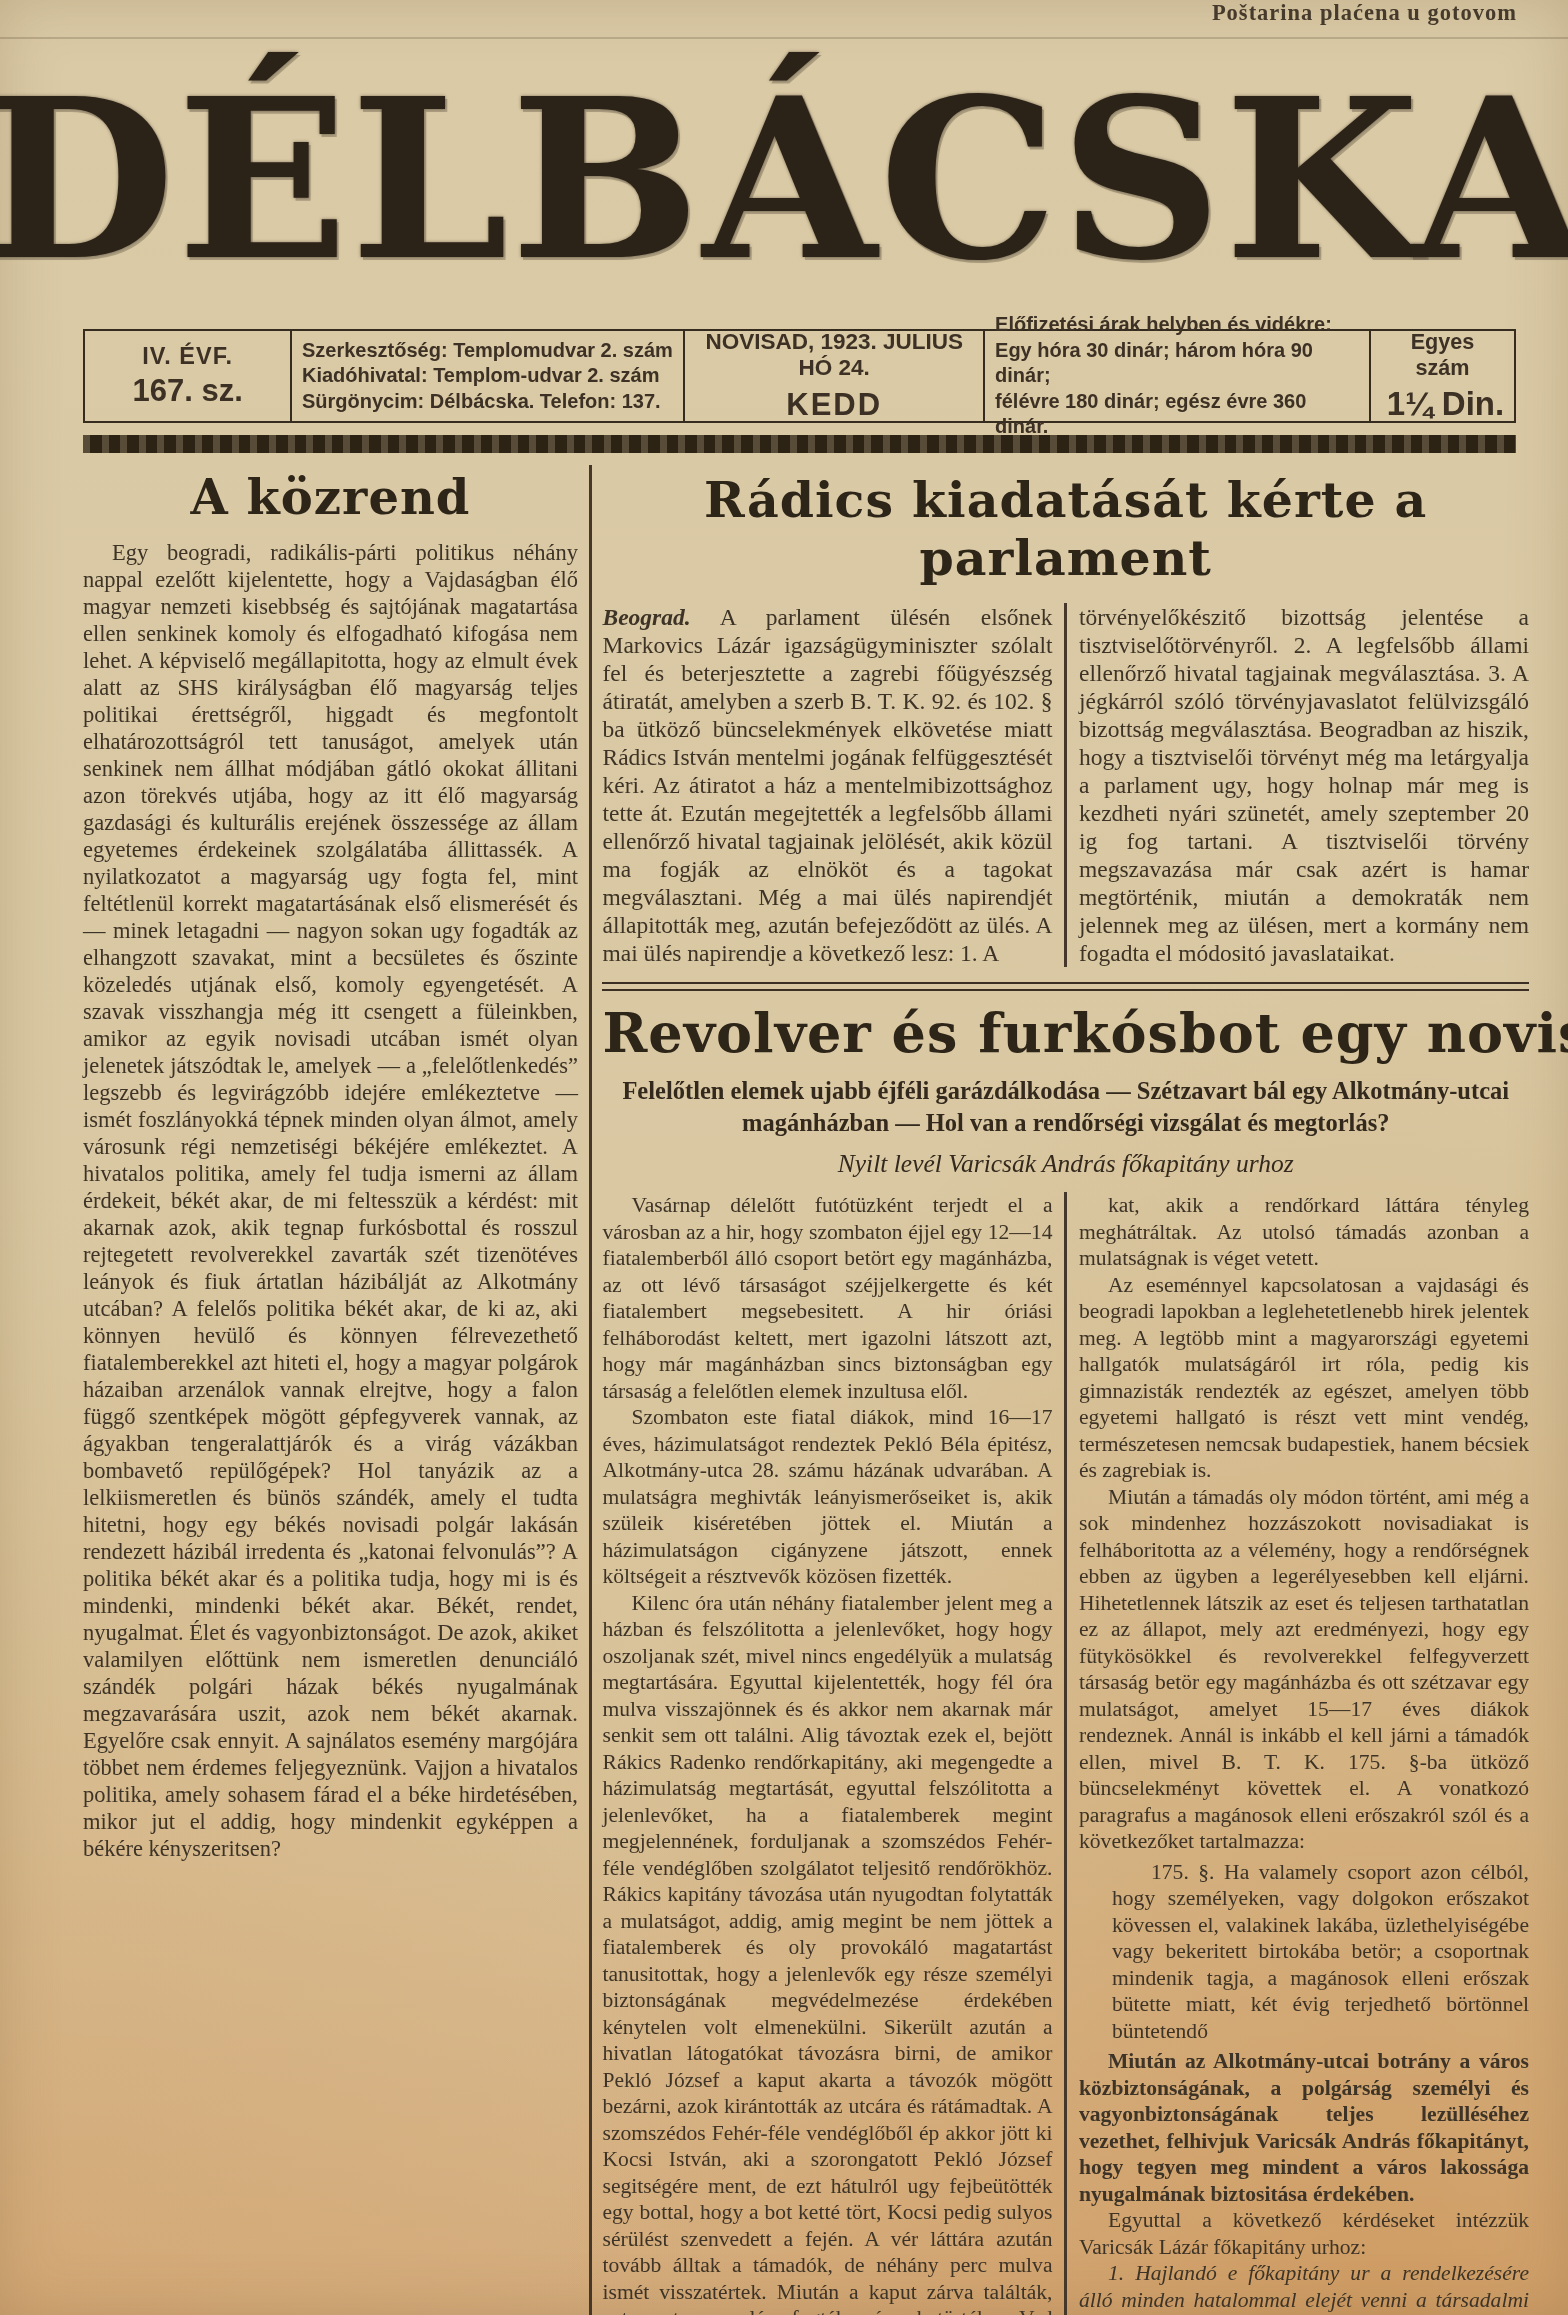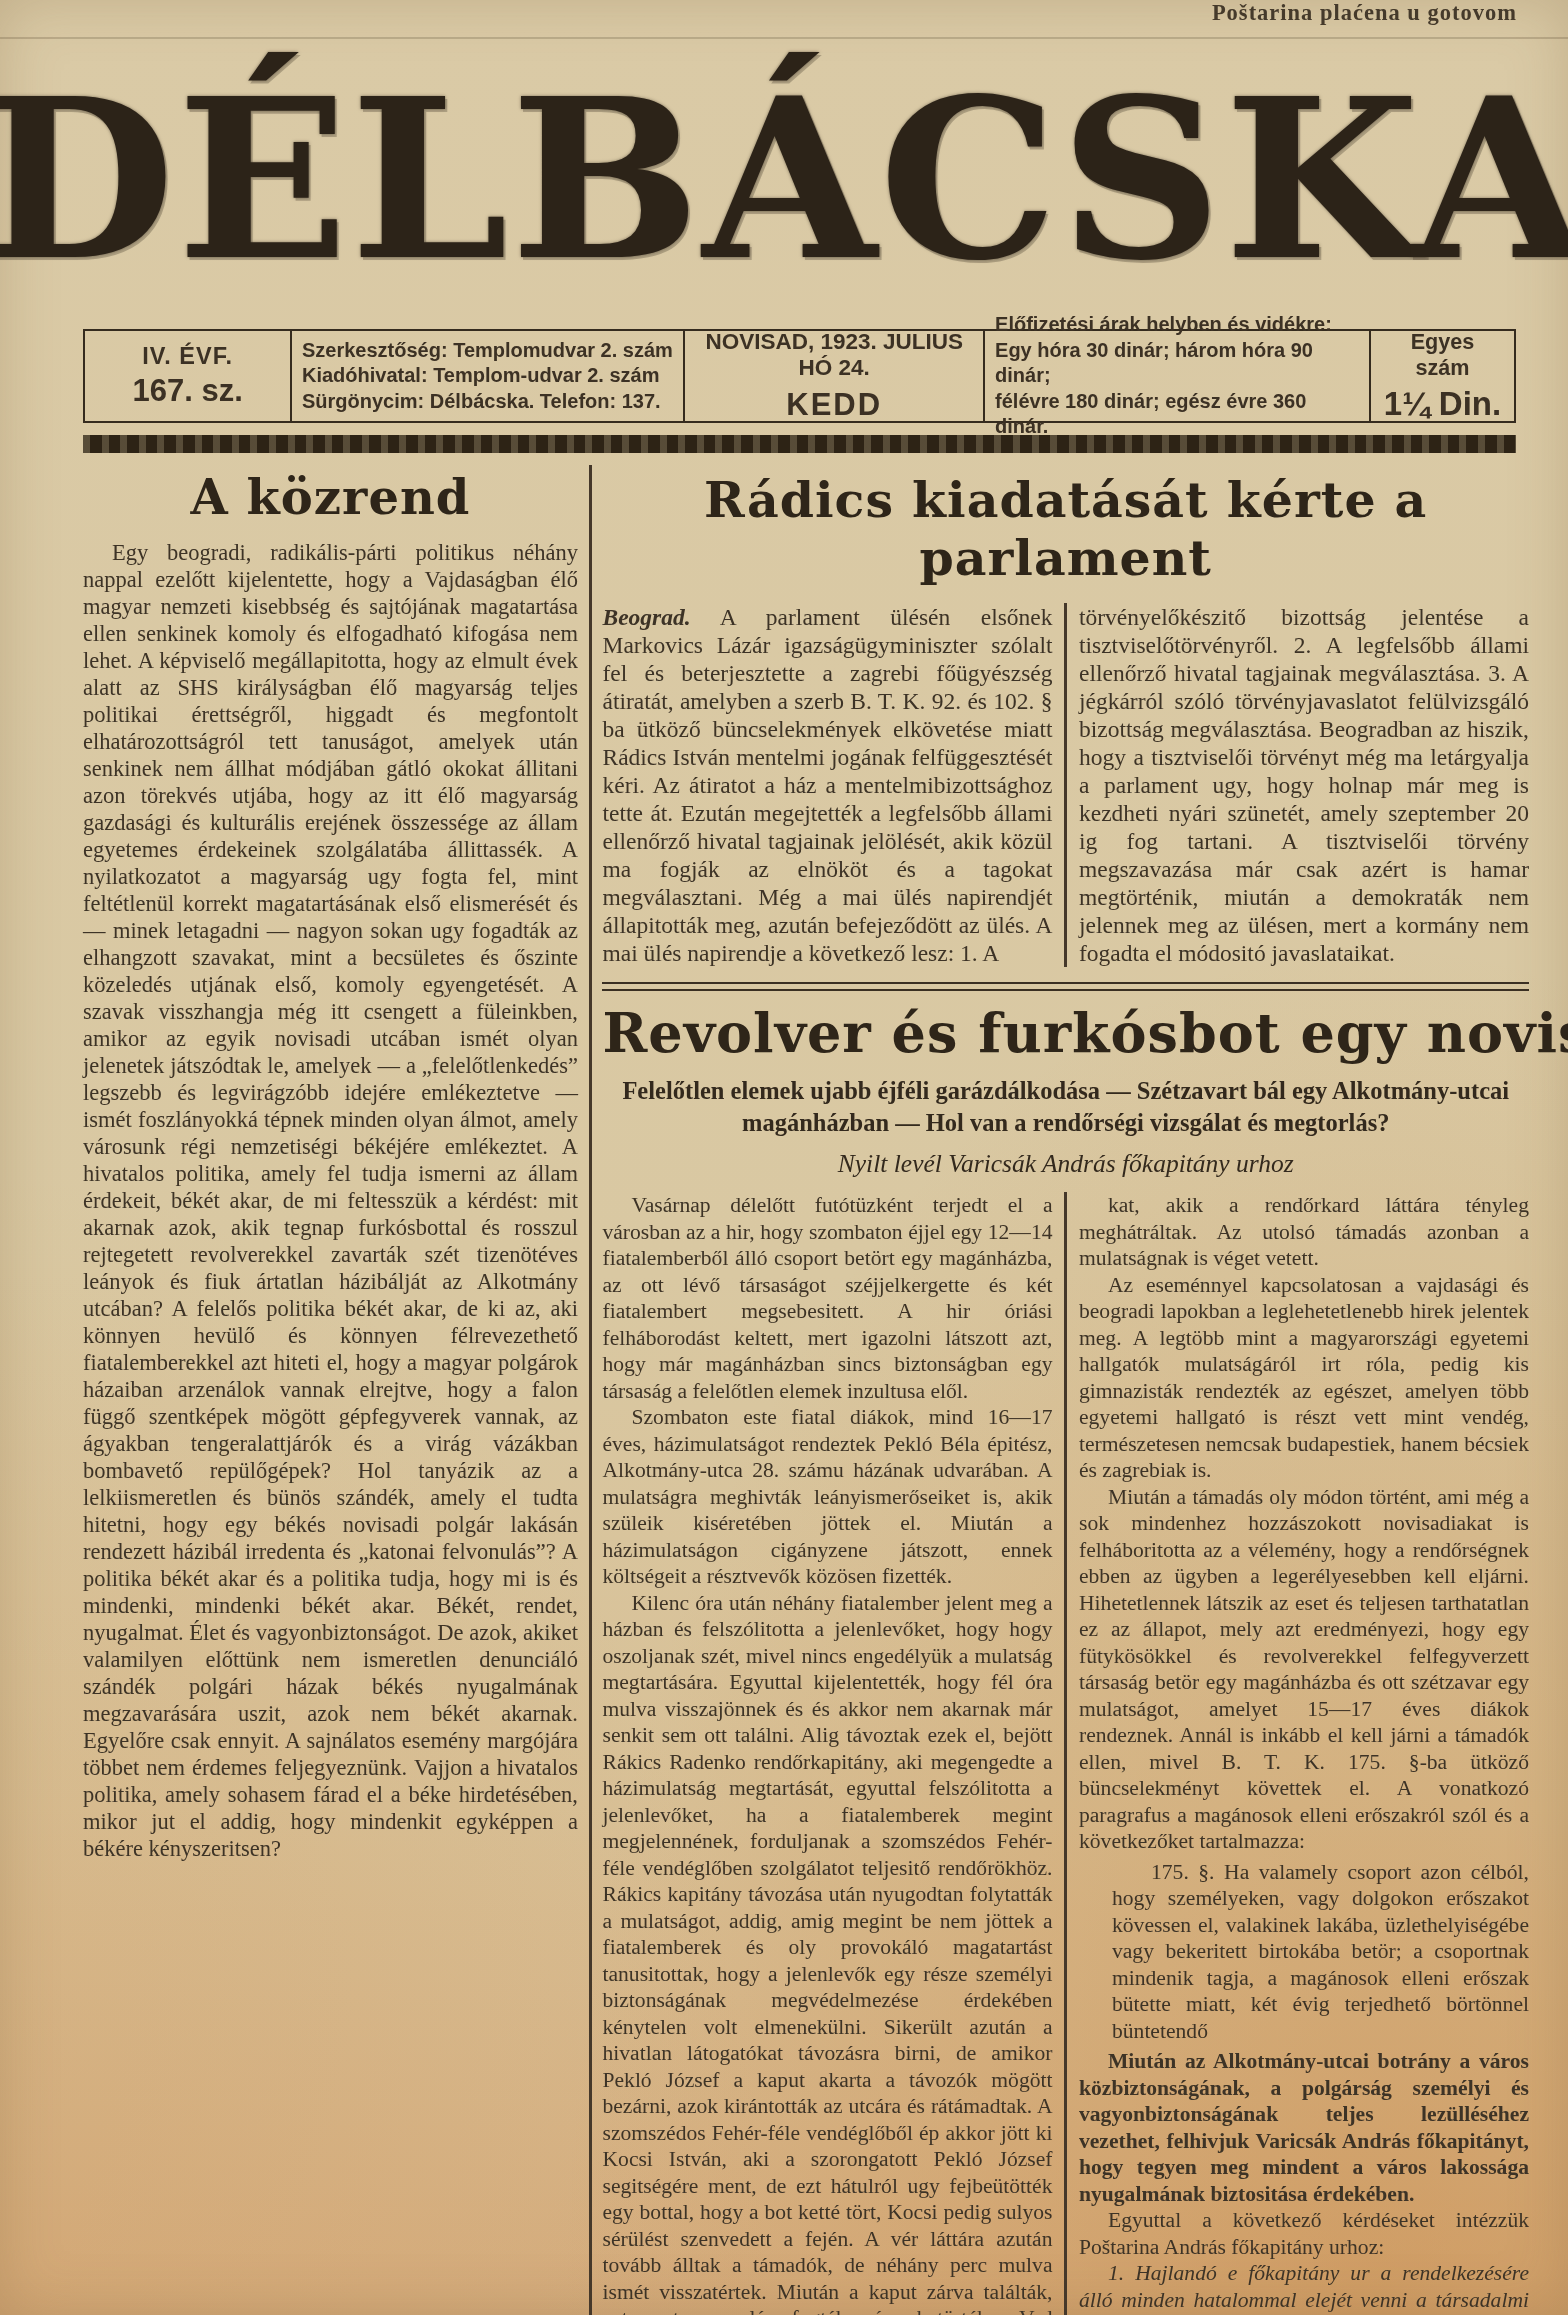--- a/index.html
+++ b/index.html
@@ -34,21 +34,21 @@
   }
   
   .info-bar{
     position:absolute;top:329px;left:83px;width:1433px;height:94px;
     display:flex;box-sizing:border-box;
     border:2.9px solid #352b1e;
     font-family:"Liberation Sans","DejaVu Sans",sans-serif;
     color:#3c3124;
   }
   .info-cell{box-sizing:border-box;border-right:2.9px solid #352b1e;display:flex;flex-direction:column;justify-content:center;padding:3.9px 9.8px;}
-  .info-cell:last-child{border-right:none;}
+  .info-cell:last-child{border-right:none;align-items:flex-end;}
   .cell-issue{width:14.5%;text-align:center;font-weight:bold;}
   .cell-issue .l1{font-size:23.5px;letter-spacing:1px;}
   .cell-issue .l2{font-size:31px;margin-top:3.9px;}
   .cell-office{width:27.5%;font-weight:bold;font-size:20px;line-height:25.5px;}
   .cell-date{width:21%;text-align:center;font-weight:bold;}
   .cell-date .l1{font-size:22.5px;}
   .cell-date .l2{font-size:31px;margin-top:5.9px;letter-spacing:2px;}
   .cell-sub{width:27%;font-weight:bold;font-size:20px;line-height:25.5px;}
   .cell-price{width:10%;text-align:center;font-weight:bold;}
   .cell-price .l1{font-size:21.6px;}
@@ -167,21 +167,21 @@
               <p>Szombaton este fiatal diákok, mind 16—17 éves, házimulatságot rendeztek Pekló Béla épitész, Alkotmány-utca 28. számu házának udvarában. A mulatságra meghivták leányismerőseiket is, akik szüleik kiséretében jöttek el. Miután a házimulatságon cigányzene játszott, ennek költségeit a résztvevők közösen fizették.</p>
               <p>Kilenc óra után néhány fiatalember jelent meg a házban és felszólitotta a jelenlevőket, hogy hogy oszoljanak szét, mivel nincs engedélyük a mulatság megtartására. Egyuttal kijelentették, hogy fél óra mulva visszajönnek és és akkor nem akarnak már senkit sem ott találni. Alig távoztak ezek el, bejött Rákics Radenko rendőrkapitány, aki megengedte a házimulatság megtartását, egyuttal felszólitotta a jelenlevőket, ha a fiatalemberek megint megjelennének, forduljanak a szomszédos Fehér-féle vendéglőben szolgálatot teljesitő rendőrökhöz. Rákics kapitány távozása után nyugodtan folytatták a mulatságot, addig, amig megint be nem jöttek a fiatalemberek és oly provokáló magatartást tanusitottak, hogy a jelenlevők egy része személyi biztonságának megvédelmezése érdekében kénytelen volt elmenekülni. Sikerült azután a hivatlan látogatókat távozásra birni, de amikor Pekló József a kaput akarta a távozók mögött bezárni, azok kirántották az utcára és rátámadtak. A szomszédos Fehér-féle vendéglőből ép akkor jött ki Kocsi István, aki a szorongatott Pekló József segitségére ment, de ezt hátulról ugy fejbeütötték egy bottal, hogy a bot ketté tört, Kocsi pedig sulyos sérülést szenvedett a fején. A vér láttára azután tovább álltak a támadók, de néhány perc mulva ismét visszatértek. Miután a kaput zárva találták, azt ostrom alá fogták és betörték. Vad csataorditással rontottak be az udvarba, ahonnan mindenki ijedten menekült. Néhányan igyekeztek feltartóztatni a támadókat, ami azonban meddőnek bizonyult. Végre az ott levő rendőr kardot rántott, hogy kikényszeritse a támadó-</p>
             </div>
           <div class="v-div"></div>
           <div class="c a3-text">
               <p>kat, akik a rendőrkard láttára tényleg meghátráltak. Az utolsó támadás azonban a mulatságnak is véget vetett.</p>
               <p>Az eseménnyel kapcsolatosan a vajdasági és beogradi lapokban a leglehetetlenebb hirek jelentek meg. A legtöbb mint a magyarországi egyetemi hallgatók mulatságáról irt róla, pedig kis gimnazisták rendezték az egészet, amelyen több egyetemi hallgató is részt vett mint vendég, természetesen nemcsak budapestiek, hanem bécsiek és zagrebiak is.</p>
               <p>Miután a támadás oly módon történt, ami még a sok mindenhez hozzászokott novisadiakat is felháboritotta az a vélemény, hogy a rendőrségnek ebben az ügyben a legerélyesebben kell eljárni. Hihetetlennek látszik az eset és teljesen tarthatatlan ez az állapot, mely azt eredményezi, hogy egy fütykösökkel és revolverekkel felfegyverzett társaság betör egy magánházba és ott szétzavar egy mulatságot, amelyet 15—17 éves diákok rendeznek. Annál is inkább el kell járni a támadók ellen, mivel B. T. K. 175. §-ba ütköző büncselekményt követtek el. A vonatkozó paragrafus a magánosok elleni erőszakról szól és a következőket tartalmazza:</p>
               <p class="law">175. §. Ha valamely csoport azon célból, hogy személyeken, vagy dolgokon erőszakot kövessen el, valakinek lakába, üzlethelyiségébe vagy bekeritett birtokába betör; a csoportnak mindenik tagja, a magánosok elleni erőszak bütette miatt, két évig terjedhető börtönnel büntetendő</p>
               <p class="lead">Miután az Alkotmány-utcai botrány a város közbiztonságának, a polgárság személyi és vagyonbiztonságának teljes lezülléséhez vezethet, felhivjuk Varicsák András főkapitányt, hogy tegyen meg mindent a város lakossága nyugalmának biztositása érdekében.</p>
-              <p>Egyuttal a következő kérdéseket intézzük Poštarina András főkapitány urhoz:</p>
+              <p>Egyuttal a következő kérdéseket intézzük Varicsák Lázár főkapitány urhoz:</p>
               <p class="q">1. Hajlandó e főkapitány ur a rendelkezésére álló minden hatalommal elejét venni a társadalmi rendet sulyosan veszélyeztető atrocitásoknak?</p>
             </div>
         </div>
       </div>
 
     </div>
   </div>
 </div>
 
 

